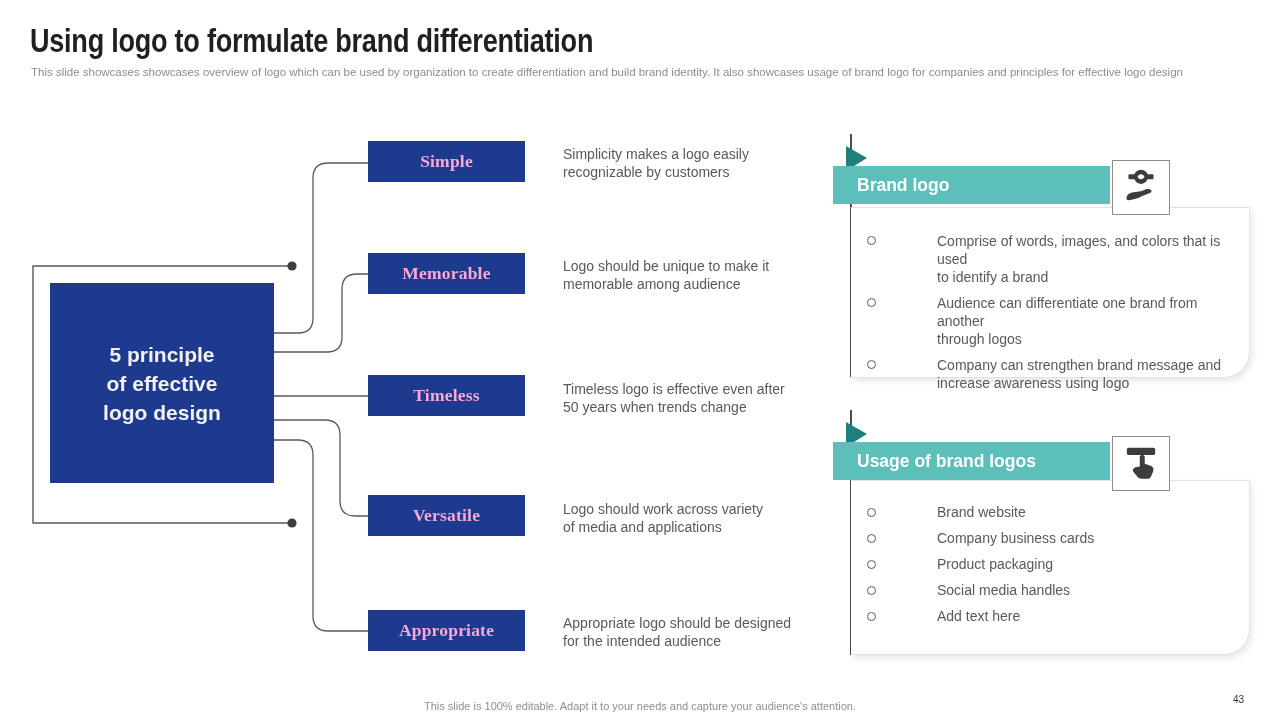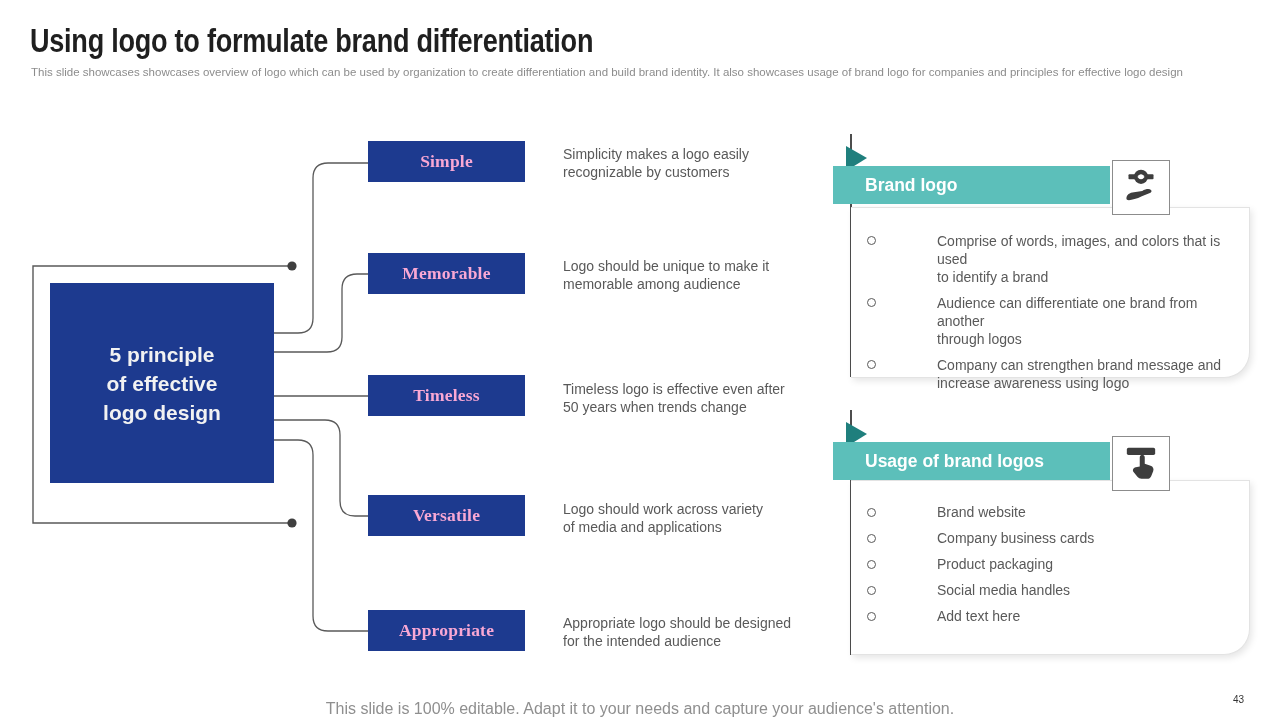--- a/index.html
+++ b/index.html
@@ -20,38 +20,38 @@
         display:flex;align-items:center;justify-content:center;color:#f9a8d4;
         font-size:17.5px;font-weight:bold;letter-spacing:0.2px;font-family:Liberation Serif, serif;}
   .pdesc{position:absolute;left:563px;width:260px;font-size:14px;color:#595959;
          line-height:18px;white-space:pre-line;}
 
   
   .pole{position:absolute;width:2px;background:#4d4d4d;}
   .flag{position:absolute;width:0;height:0;border-left:21px solid #1f7f7d;
         border-top:12px solid transparent;border-bottom:13px solid transparent;}
   .banner{position:absolute;left:833px;width:277px;height:38px;background:#5cbfba;
-          display:flex;align-items:center;padding-left:32px;box-sizing:border-box;
+          display:flex;align-items:center;padding-left:24px;box-sizing:border-box;
           color:#ffffff;font-size:17.5px;font-weight:bold;z-index:2;}
   .iconbox{position:absolute;left:1112px;width:56px;height:53px;background:#ffffff;
            border:1px solid #8c8c8c;display:flex;align-items:center;justify-content:center;z-index:3;}
   .card{position:absolute;left:851px;width:399px;background:#ffffff;
         border:1px solid #e3e3e3;border-left:none;border-radius:0 0 26px 0;
         box-shadow:2px 3px 7px rgba(0,0,0,0.10);box-sizing:border-box;}
   .card1{top:207px;height:171px;padding:24px 16px 0 15px;}
   .card2{top:480px;height:175px;padding:23px 4px 0 15px;}
   .brow{display:flex;align-items:flex-start;color:#595959;font-size:14px;line-height:18px;gap:48px;}
   .card1 .brow{margin-bottom:8px;}
   .card2 .brow{margin-bottom:9px;line-height:17px;}
   .bdot{flex:0 0 auto;width:7px;height:7px;border:1.4px solid #595959;border-radius:50%;
         margin:4px 13px 0 1px;}
   .btext{white-space:pre-line;}
 
   
-  .footer{position:absolute;left:0;right:0;top:700px;text-align:center;font-size:16px;color:#8f8f8f;}
+  .footer{position:absolute;left:0;right:0;top:700px;text-align:center;font-size:11px;color:#8f8f8f;}
   .pagenum{position:absolute;right:36px;top:694px;font-size:10px;color:#333333;}
 </style>
 </head>
 <body>
 
 <div id="slide">
 
   <div class="title">Using logo to formulate brand differentiation</div>
   <div class="subtitle">This slide showcases showcases overview of logo which can be used by organization to create differentiation and build brand identity. It also showcases usage of brand logo for companies and principles for effective logo design</div>
 

